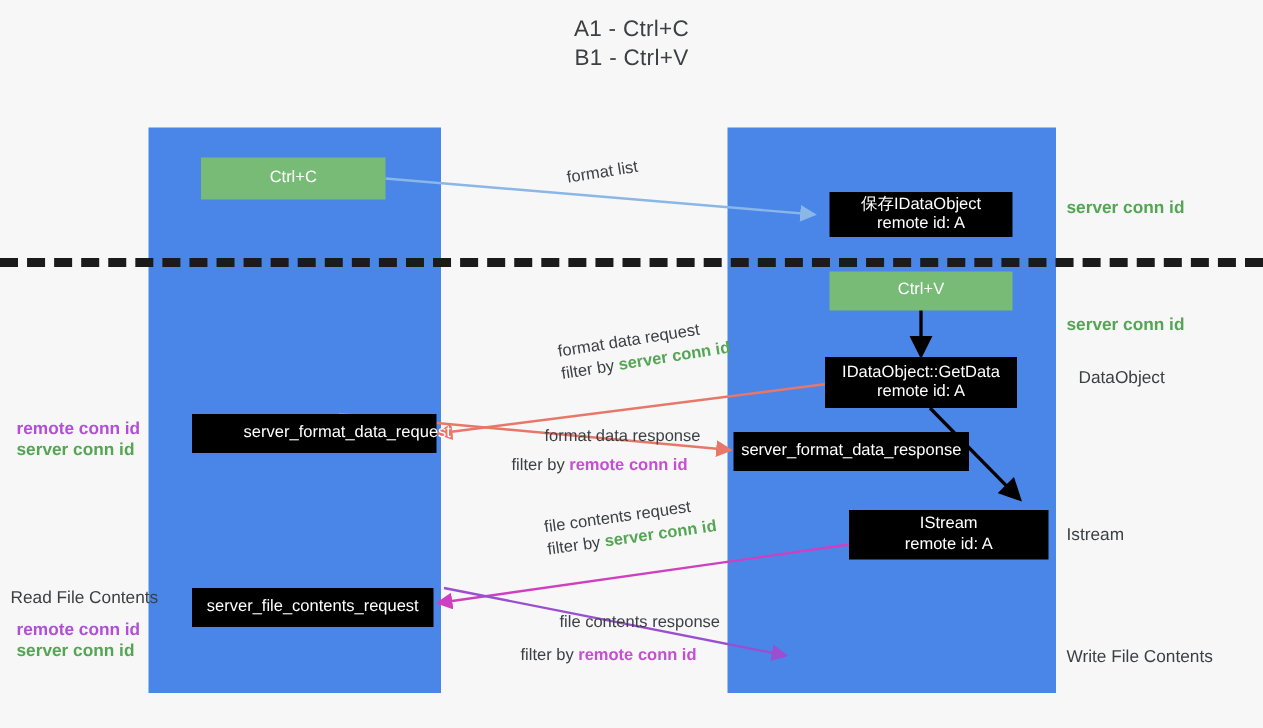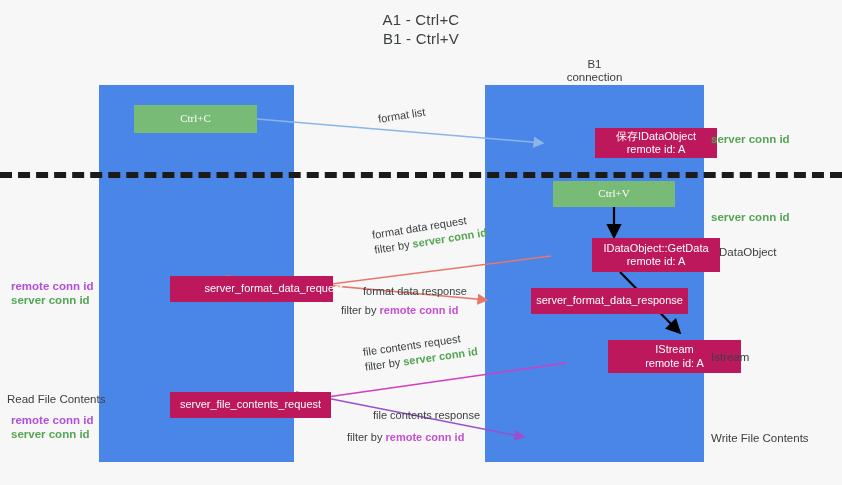--- a/index.html
+++ b/index.html
@@ -40,22 +40,22 @@
     border-top: 6px dashed #1b1b1b;
   }
 
   
   .node {
     position:absolute; display:flex; flex-direction:column;
     align-items:center; justify-content:center;
     font-size:11px; line-height:13.5px; color:#ffffff;
     text-align:center; padding:2px 4px;
   }
-  .node.green { background:#77bb77;font-family:Liberation Serif, serif; }
-  .node.orange { background:#be185d;margin-left:42px; }
+  .node.green { background:#77bb77; }
+  .node.orange { background:#000000; }
   .node .l2 { font-size:11px; }
 
   
   .side-label {
     position:absolute; font-size:11.5px; line-height:14px;
   }
   .side-label.green-b { color:#54a554; font-weight:bold; }
   .side-label.purple-b { color:#b14fd8; font-weight:bold; }
   .side-label.dark { color:#3c4043; }
 
@@ -74,24 +74,20 @@
 </head>
 <body>
 
 <div id="stage">
 
   <div class="title">
     <div>A1 - Ctrl+C</div>
     <div>B1 - Ctrl+V</div>
   </div>
 
-  <div class="col-head" style="left:485px; top:58px; width:219px;">
-    <div>B1</div>
-    <div>connection</div>
-  </div>
 
   <div id="lane-a" class="lane"></div>
   <div id="lane-b" class="lane"></div>
 
   <svg class="overlay" viewBox="0 0 842 485">
     <defs>
       <marker id="ah-blue" markerWidth="7" markerHeight="7" refX="6" refY="3.5" orient="auto">
         <path d="M0,0 L7,3.5 L0,7 z" fill="#8ab6e8"></path>
       </marker>
       <marker id="ah-red" markerWidth="7" markerHeight="7" refX="6" refY="3.5" orient="auto">

